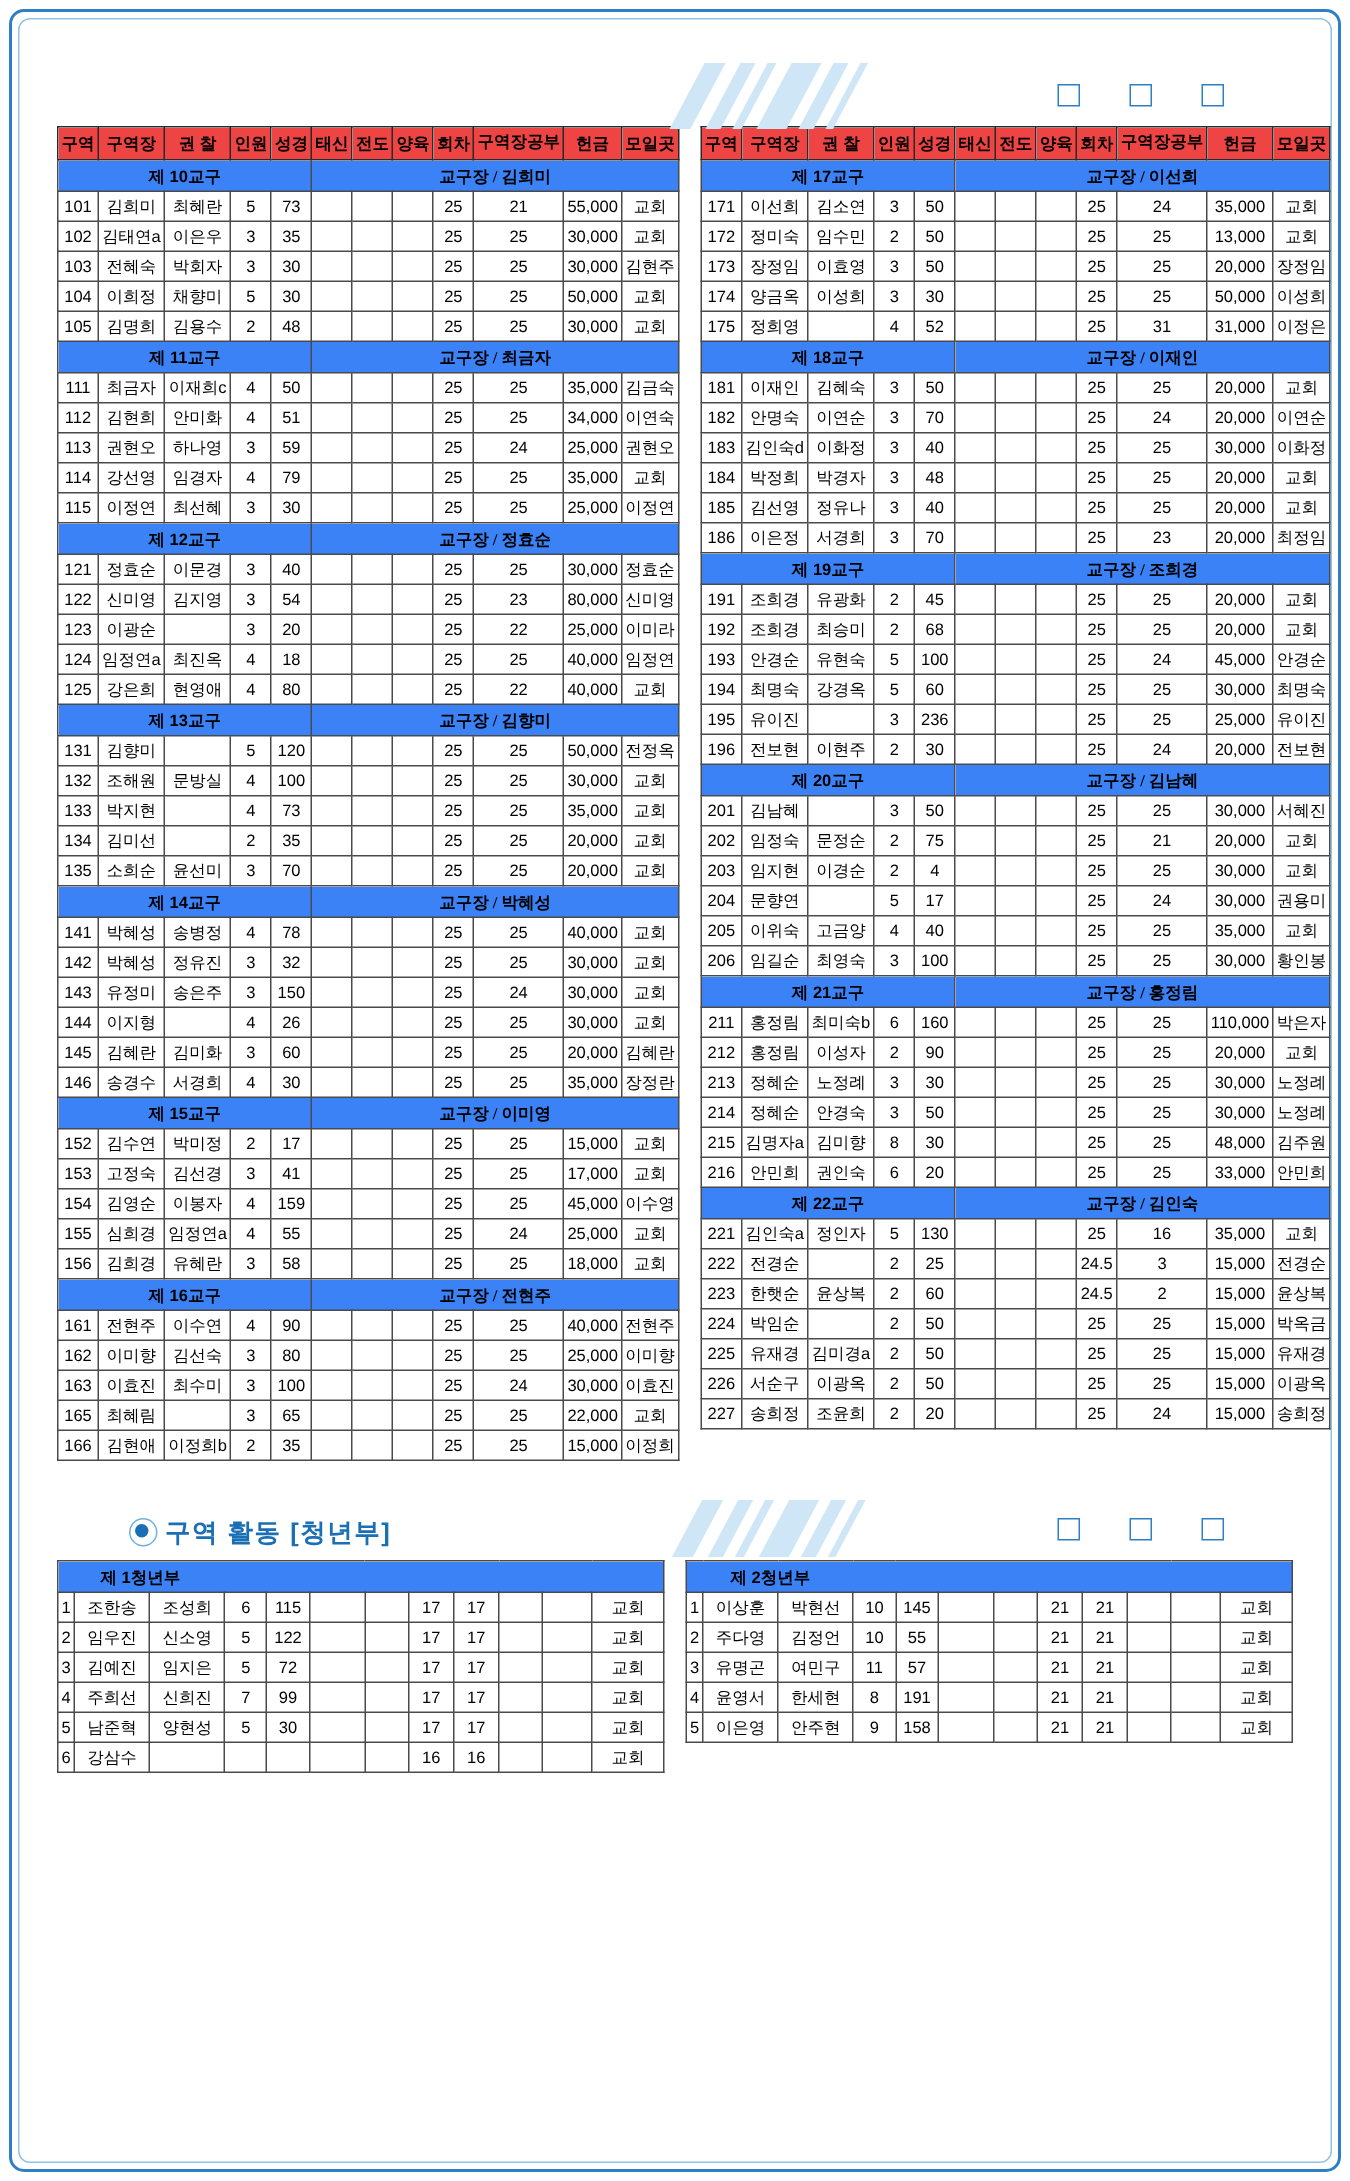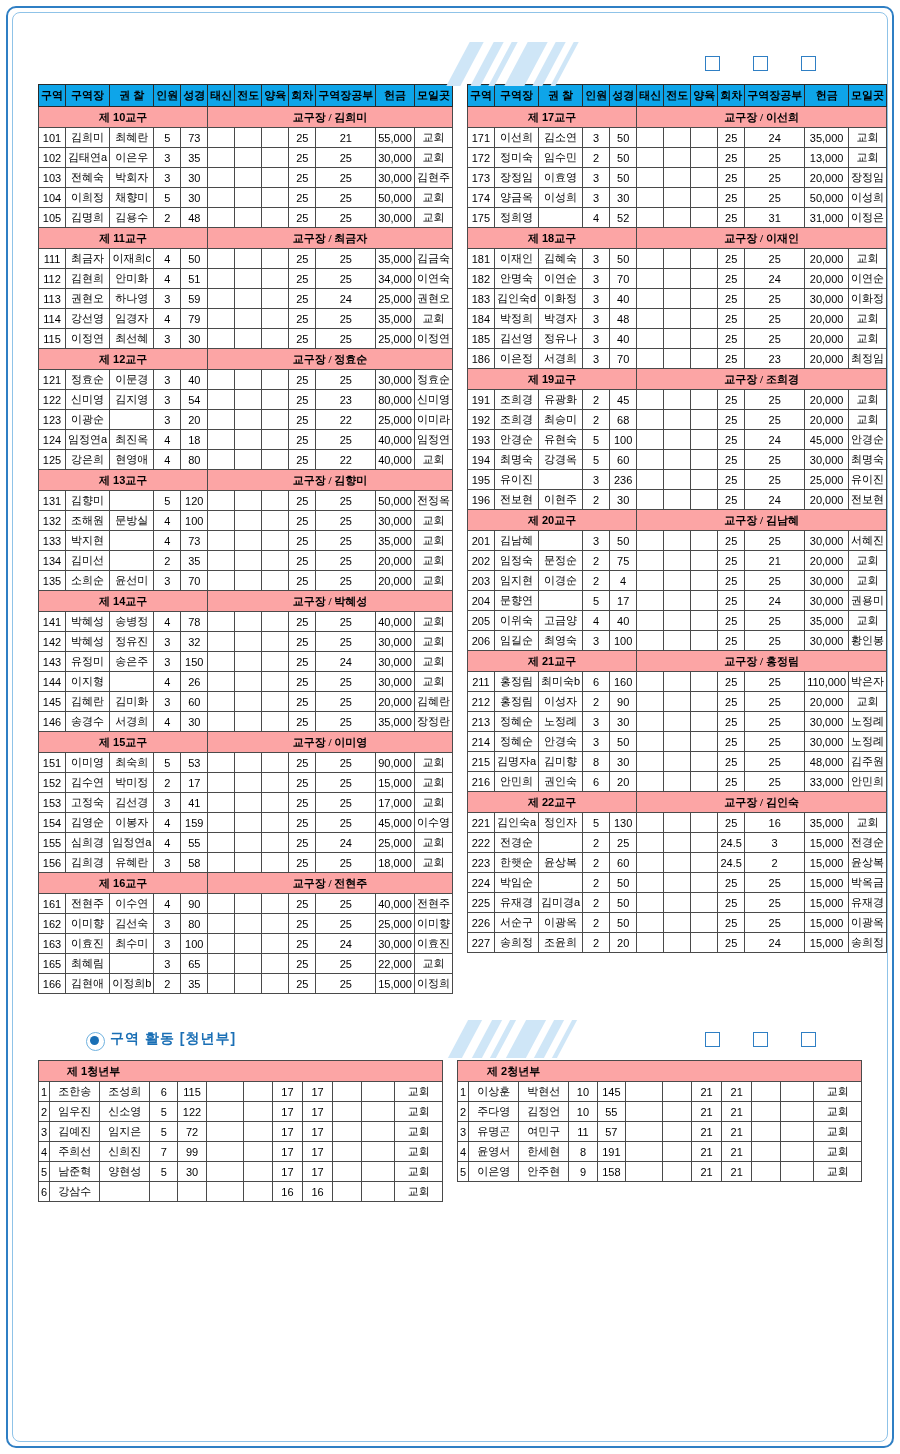--- a/index.html
+++ b/index.html
@@ -35,21 +35,21 @@
   .band .stripe-box .sk{
     position:absolute;top:0;height:44px;width:14px;background:#cfe6f7;
     transform:skewX(-28deg);
   }
   .band .sq{
     position:absolute;top:14px;width:13px;height:13px;border:1.4px solid #2f7fc4;
   }
 
   .section-title{
     position:absolute;left:60px;top:10px;
-    font-size:14px;font-weight:bold;color:#1a6fb5;letter-spacing:1px;
+    font-size:17px;font-weight:bold;color:#1a6fb5;letter-spacing:1px;
   }
   .bullet{
     position:absolute;left:40px;top:16px;width:9px;height:9px;border-radius:50%;
     background:#1a6fb5;
   }
   .bullet-ring{
     position:absolute;left:36px;top:12px;width:17px;height:17px;border-radius:50%;
     border:1.5px solid #6fb2e0;
   }
 
@@ -62,29 +62,29 @@
   }
   table.dt td,table.dt th{
     border:1px solid #4a4a4a;
     height:19px;
     padding:0 2px;
     text-align:center;
     white-space:nowrap;
     overflow:hidden;
   }
   table.dt thead th{
-    background:#0ea5e9;
+    background:#ef4444;
     font-weight:bold;
     font-size:11px;
     border:1px solid #2a2a2a;
     height:21px;
   }
   thead th.small{font-size:8px;line-height:9px;}
   tr.grp td{
-    background:#fca5a5;
+    background:#3b82f6;
     font-weight:bold;
     height:20px;
   }
   tr.grp td.gname{text-align:center;}
   tr.grp td.gleader{text-align:center;font-family:Liberation Serif, serif;}
   td.n1{width:46px;}
   td.n2{width:46px;}
   td.n3{width:24px;}
   td.n4{width:24px;}
   td.n5{width:34px;}
@@ -521,34 +521,20 @@
               <td class="n8">25</td>
               <td class="n9">25</td>
               <td class="n10">35,000</td>
               <td class="n11">장정란</td>
             </tr>
             <tr class="grp">
               <td class="gname" colspan="5">제 15교구</td>
               <td colspan="7" class="gleader">교구장 / 이미영</td>
             </tr>
             <tr>
-              <td class="n-num">151</td>
-              <td class="n1">이미영</td>
-              <td class="n2">최숙희</td>
-              <td class="n3">5</td>
-              <td class="n4">53</td>
-              <td class="n5"></td>
-              <td class="n6"></td>
-              <td class="n7"></td>
-              <td class="n8">25</td>
-              <td class="n9">25</td>
-              <td class="n10">90,000</td>
-              <td class="n11">교회</td>
-            </tr>
-            <tr>
               <td class="n-num">152</td>
               <td class="n1">김수연</td>
               <td class="n2">박미정</td>
               <td class="n3">2</td>
               <td class="n4">17</td>
               <td class="n5"></td>
               <td class="n6"></td>
               <td class="n7"></td>
               <td class="n8">25</td>
               <td class="n9">25</td>

